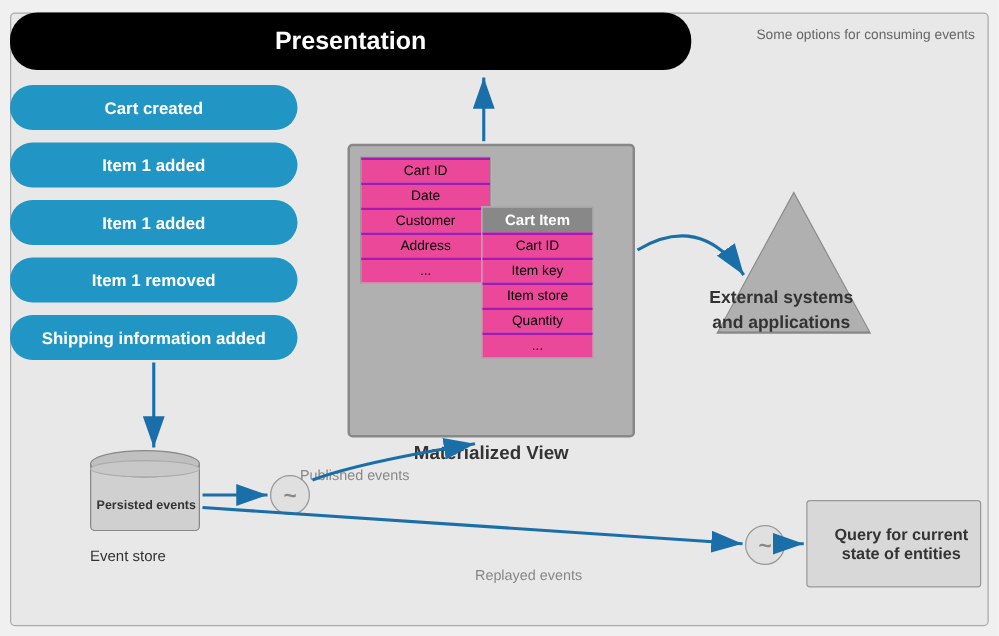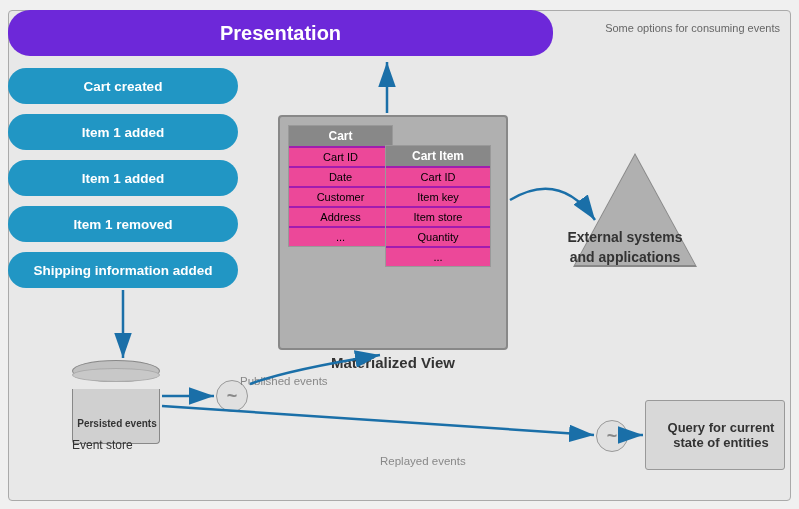--- a/index.html
+++ b/index.html
@@ -30,21 +30,21 @@
       border-radius: 4px;
     }
 
     
     .presentation-bar {
       position: absolute;
       top: 10px;
       left: 8px;
       width: 545px;
       height: 46px;
-      background: #6d28d9;
+      background: #000000;
       border-radius: 22px;
       display: flex;
       align-items: center;
       justify-content: center;
     }
     .presentation-bar span {
       color: #fff;
       font-weight: bold;
       font-size: 20px;
     }
@@ -77,21 +77,20 @@
       position: absolute;
       top: 10px;
       left: 0;
       width: 88px;
       height: 55px;
       background: #d0d0d0;
       border: 1.5px solid #888;
       border-top: none;
       border-bottom-left-radius: 4px;
       border-bottom-right-radius: 4px;
-      margin-top: 19px;
     }
     .cylinder-top {
       position: absolute;
       top: 0;
       left: 0;
       width: 88px;
       height: 22px;
       background: #c0c0c0;
       border: 1.5px solid #888;
       border-radius: 50%;
@@ -171,23 +170,23 @@
       font-size: 11px;
       text-align: center;
       padding: 3px 2px;
       border-top: 2px solid #a21caf;
       background: #ec4899;
     }
 
     
     .cart-item-table {
       position: absolute;
-      top: 28px;
+      top: 48px;
       left: 105px;
-      width: 106px;
+      width: 90px;
       background: #e8e8e8;
       border: 1.5px solid #999;
     }
 
     
     .triangle {
       position: absolute;
       top: 155px;
       left: 575px;
       width: 0;
@@ -342,21 +341,20 @@
       </div>
     </div>
     <div class="cylinder-top"></div>
     <div class="cylinder-inner"></div>
   </div>
   <div class="event-store-label">Event store</div>
 
   <div class="mat-view-container">
 
     <div class="cart-table">
-      <div class="table-header">Cart</div>
       <div class="table-row">Cart ID</div>
       <div class="table-row">Date</div>
       <div class="table-row">Customer</div>
       <div class="table-row">Address</div>
       <div class="table-row">...</div>
     </div>
 
     <div class="cart-item-table">
       <div class="table-header">Cart Item</div>
       <div class="table-row">Cart ID</div>

